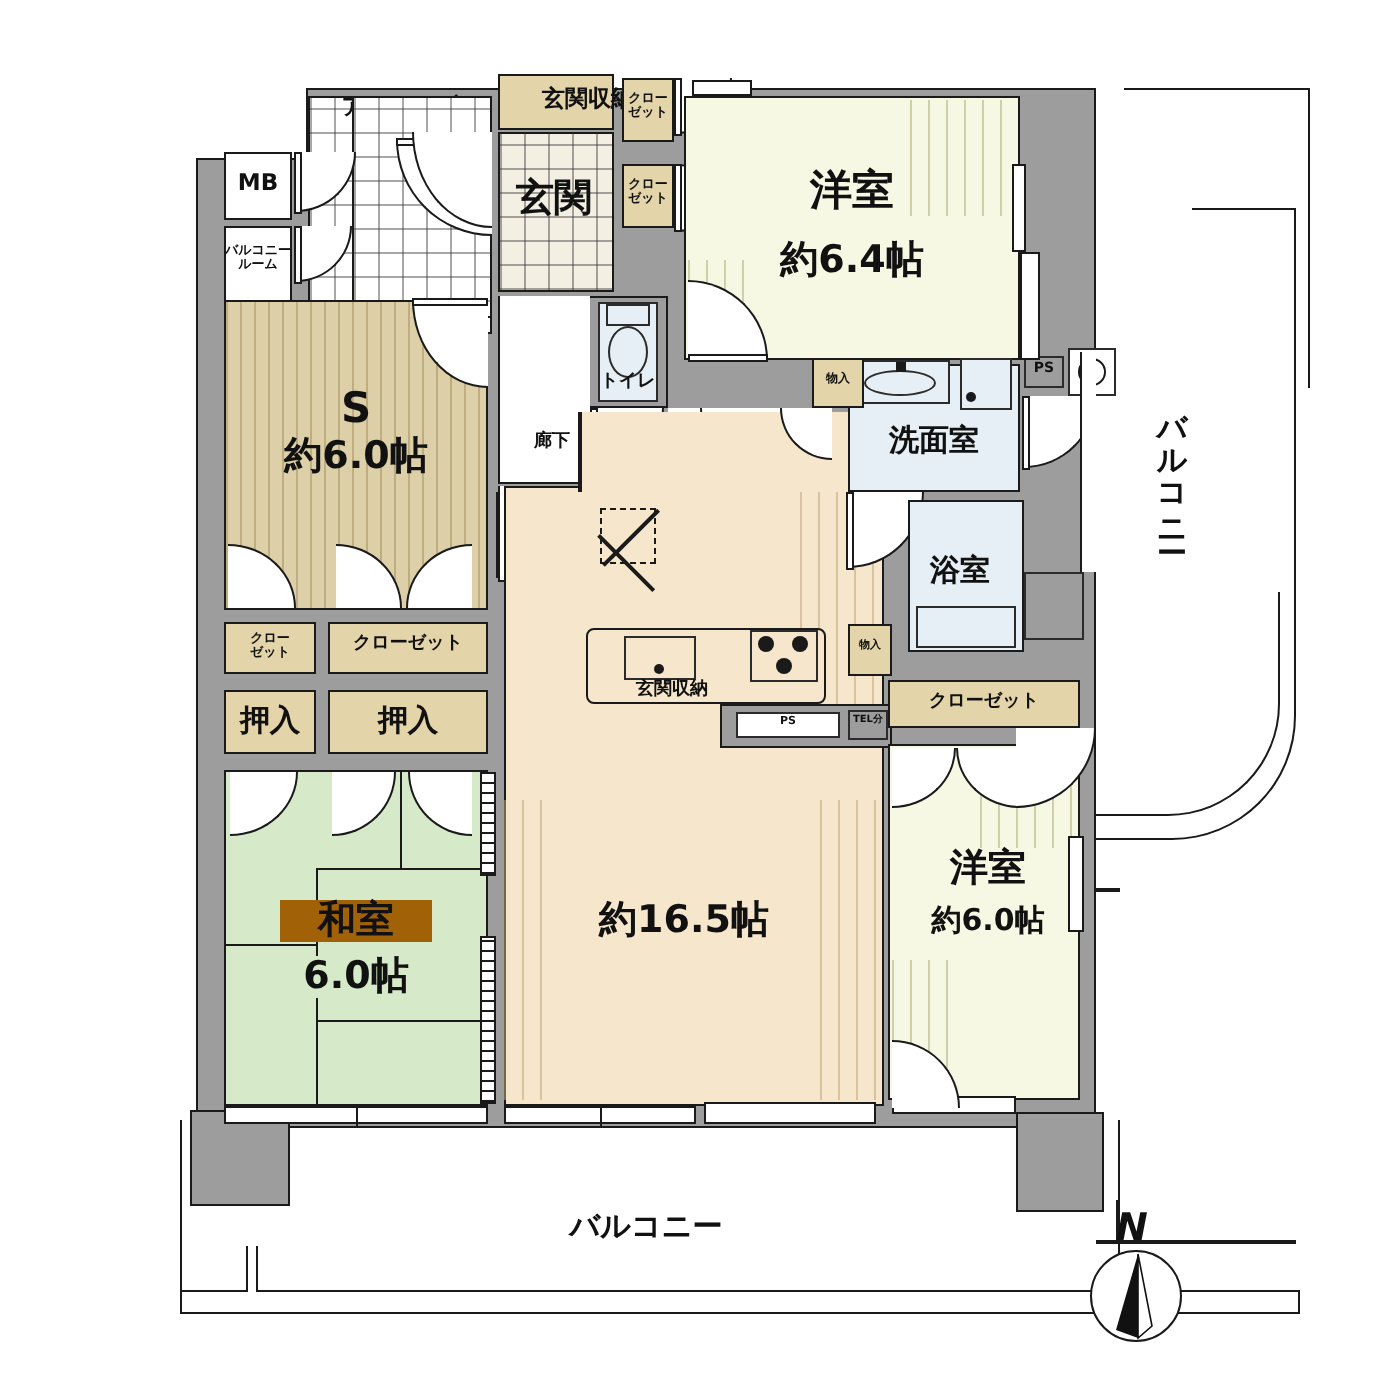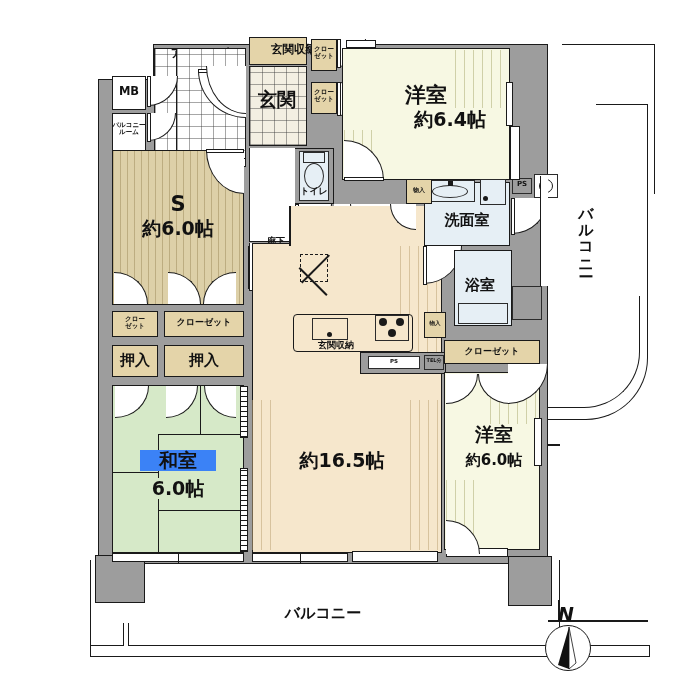--- a/index.html
+++ b/index.html
@@ -140,21 +140,21 @@
   <div class="abs r-wet bord-thin oval" style="left:304px;top:163px;width:20px;height:26px;"></div>
   <div class="lbl lbl-xs" style="left:296px;top:186px;width:36px;color:#111;">トイレ</div>
 
   <div class="abs arc arc-br" style="left:296px;top:204px;width:36px;height:34px;border-top:none;border-left:none;"></div>
   <div class="abs doorleaf" style="left:295px;top:204px;width:4px;height:35px;"></div>
 
   <div class="abs r-white" style="left:249px;top:148px;width:46px;height:94px;"></div>
   <div class="abs" style="left:249px;top:148px;width:46px;height:94px;border-left:1.5px solid #1a1a1a;border-bottom:1.5px solid #1a1a1a;"></div>
   <div class="abs r-white" style="left:334px;top:204px;width:56px;height:38px;"></div>
   <div class="abs" style="left:334px;top:204px;width:56px;height:38px;border-bottom:1.5px solid #1a1a1a;"></div>
-  <div class="lbl lbl-xs" style="left:258px;top:216px;width:36px;margin-top:20px;">廊下</div>
+  <div class="lbl lbl-xs" style="left:258px;top:216px;width:36px;">廊下</div>
 
   <div class="abs arc arc-bl" style="left:350px;top:204px;width:40px;height:40px;border-top:none;border-right:none;"></div>
 
   <div class="abs arc arc-br" style="left:249px;top:246px;width:42px;height:42px;border-top:none;border-left:none;"></div>
   <div class="abs doorleaf" style="left:248px;top:246px;width:4px;height:43px;"></div>
   <div class="abs r-white" style="left:249px;top:243px;width:40px;height:48px;border-left:1.5px solid #1a1a1a;border-bottom:1.5px solid #1a1a1a;border-right:1.5px solid #1a1a1a;"></div>
 
   <div class="abs r-service bord stripe-v" style="left:112px;top:150px;width:132px;height:155px;"></div>
   <div class="lbl lbl-xl" style="left:112px;top:193px;width:132px;">S</div>
   <div class="lbl lbl-lg" style="left:112px;top:218px;width:132px;">約6.0帖</div>
@@ -177,21 +177,21 @@
   <div class="abs r-closet bord" style="left:164px;top:345px;width:80px;height:32px;"></div>
   <div class="lbl lbl-md" style="left:164px;top:352px;width:80px;">押入</div>
 
   <div class="abs r-tatami bord" style="left:112px;top:385px;width:132px;height:168px;"></div>
 
   <div class="abs" style="left:158px;top:434px;width:86px;height:1.3px;background:#1a1a1a;"></div>
   <div class="abs" style="left:112px;top:472px;width:46px;height:1.3px;background:#1a1a1a;"></div>
   <div class="abs" style="left:158px;top:434px;width:1.3px;height:119px;background:#1a1a1a;"></div>
   <div class="abs" style="left:158px;top:510px;width:86px;height:1.3px;background:#1a1a1a;"></div>
   <div class="abs" style="left:200px;top:385px;width:1.3px;height:49px;background:#1a1a1a;"></div>
-  <div class="lbl lbl-lg" style="left:140px;top:450px;width:76px;background:#3b82f6;">和室</div>
+  <div class="lbl lbl-lg" style="left:140px;top:450px;width:76px;background:#a16207;">和室</div>
   <div class="lbl lbl-lg" style="left:140px;top:478px;width:76px;background:#d6e9c8;">6.0帖</div>
 
   <div class="abs arc arc-br" style="left:115px;top:386px;width:34px;height:32px;border-top:none;border-left:none;"></div>
   <div class="abs arc arc-br" style="left:166px;top:386px;width:32px;height:32px;border-top:none;border-left:none;"></div>
   <div class="abs arc arc-bl" style="left:204px;top:386px;width:32px;height:32px;border-top:none;border-right:none;"></div>
 
   <div class="abs" style="left:240px;top:386px;width:8px;height:52px;background:#fff;border:1.3px solid #1a1a1a;
        background-image:repeating-linear-gradient(0deg,#1a1a1a 0 1px,transparent 1px 5px);"></div>
   <div class="abs" style="left:240px;top:468px;width:8px;height:84px;background:#fff;border:1.3px solid #1a1a1a;
        background-image:repeating-linear-gradient(0deg,#1a1a1a 0 1px,transparent 1px 5px);"></div>
@@ -237,21 +237,21 @@
   <div class="abs slide" style="left:352px;top:551px;width:86px;height:11px;"></div>
 
   <div class="abs" style="left:438px;top:400px;width:7px;height:0px;"></div>
 
   <div class="abs r-western bord" style="left:342px;top:48px;width:168px;height:132px;"></div>
   <div class="abs" style="left:455px;top:50px;width:54px;height:58px;
        background-image:repeating-linear-gradient(90deg,rgba(175,175,120,.55) 0 1px,transparent 1px 9px);"></div>
   <div class="abs" style="left:344px;top:130px;width:30px;height:48px;
        background-image:repeating-linear-gradient(90deg,rgba(175,175,120,.55) 0 1px,transparent 1px 9px);"></div>
   <div class="lbl lbl-xl" style="left:366px;top:84px;width:120px;">洋室</div>
-  <div class="lbl lbl-lg" style="left:366px;top:109px;width:120px;text-align:right;">約6.4帖</div>
+  <div class="lbl lbl-lg" style="left:366px;top:120px;width:120px;">約6.4帖</div>
 
   <div class="abs slide" style="left:346px;top:40px;width:30px;height:8px;"></div>
 
   <div class="abs slide" style="left:506px;top:82px;width:7px;height:44px;"></div>
 
   <div class="abs arc arc-tr" style="left:344px;top:140px;width:40px;height:40px;border-bottom:none;border-left:none;"></div>
   <div class="abs doorleaf" style="left:344px;top:177px;width:40px;height:4px;"></div>
 
   <div class="abs r-wet bord" style="left:424px;top:182px;width:86px;height:64px;"></div>
   <div class="lbl lbl-md" style="left:424px;top:212px;width:86px;">洗面室</div>

